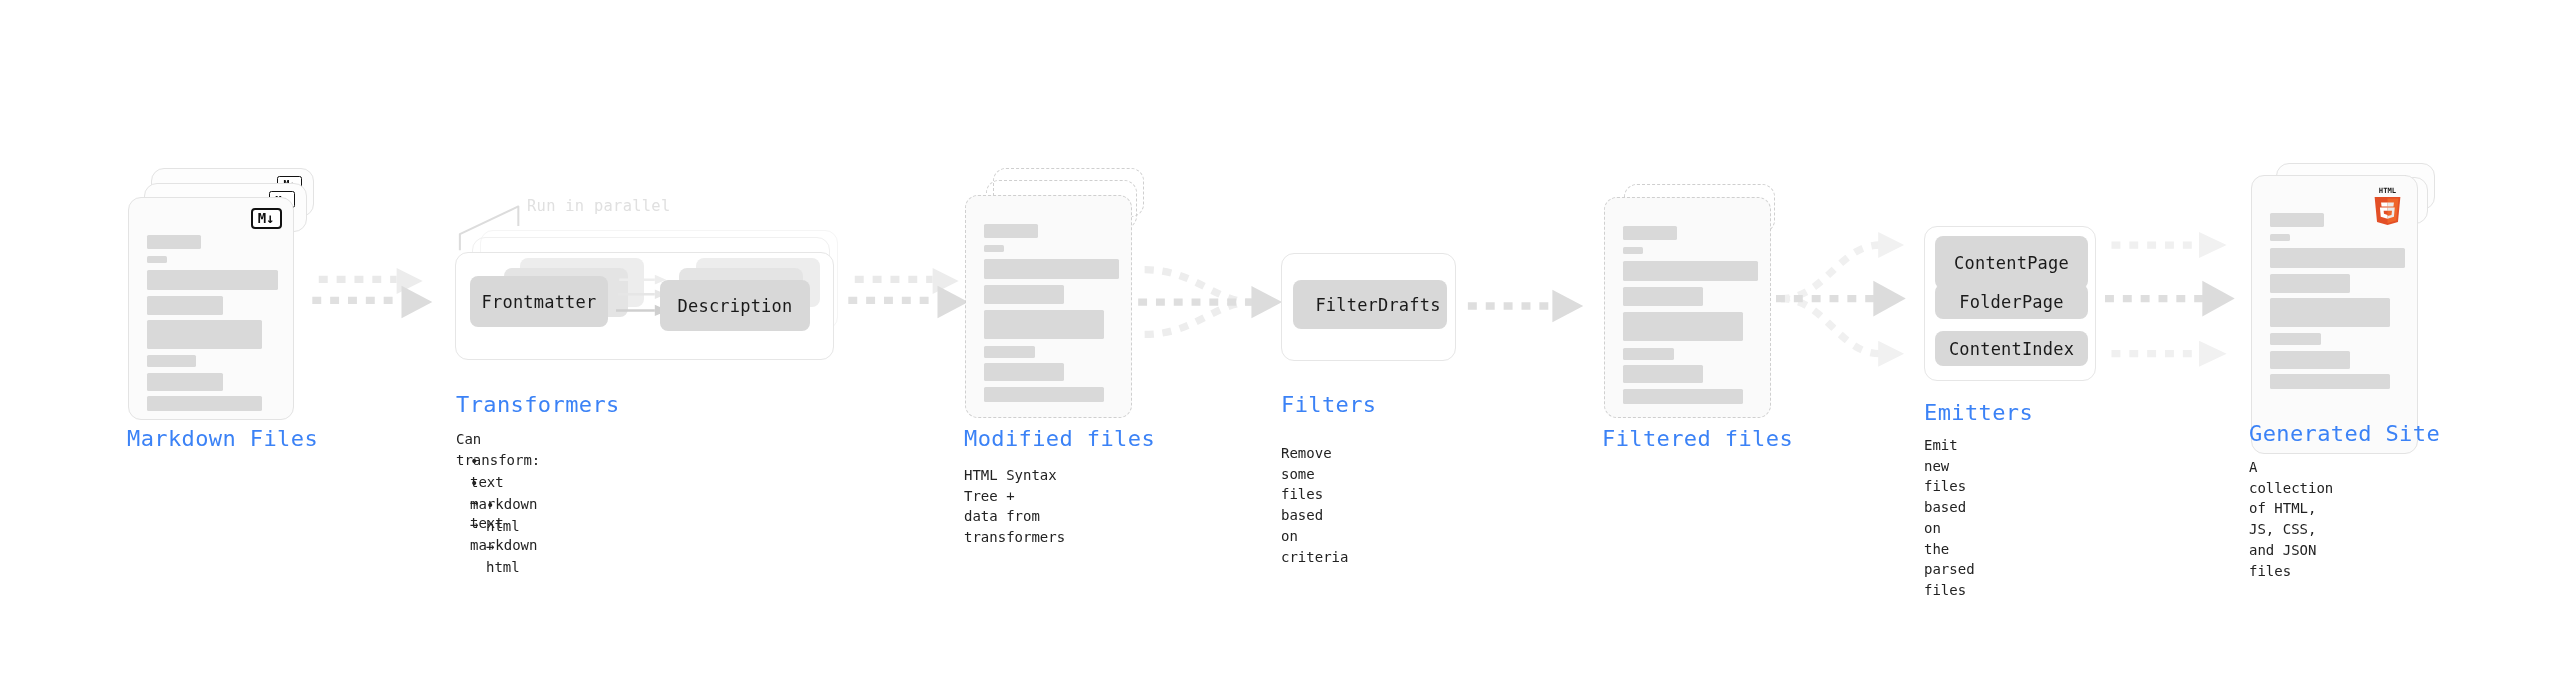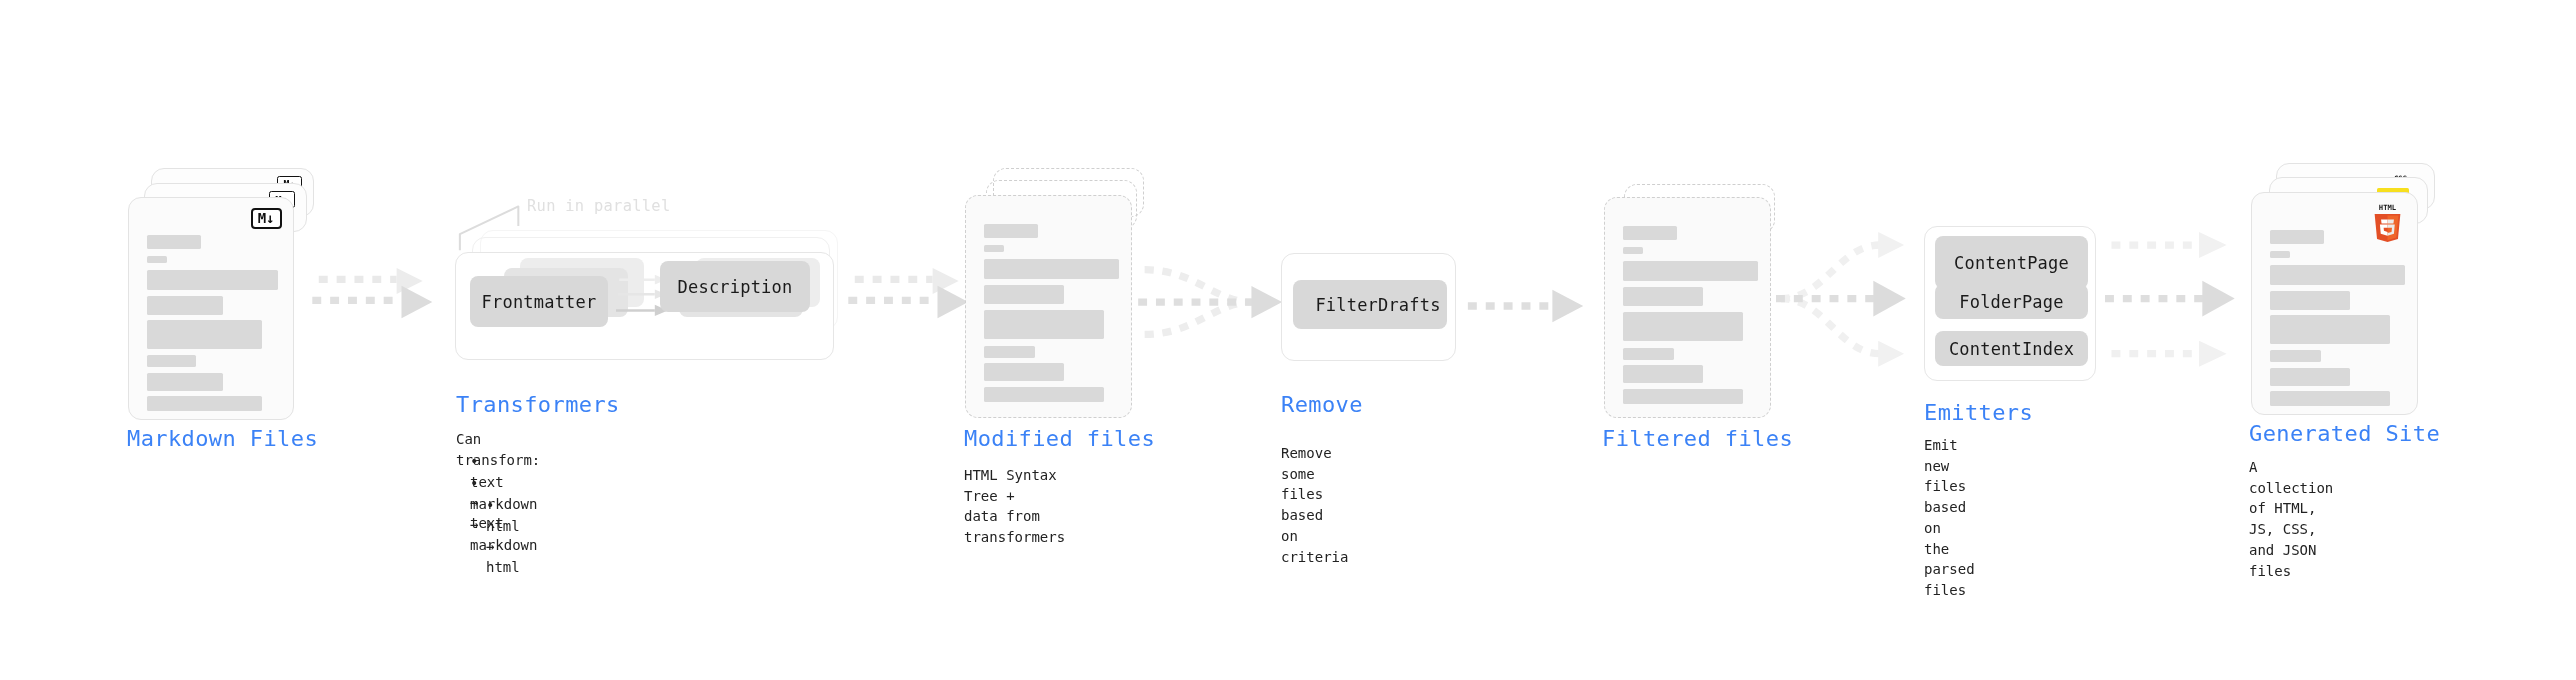--- a/index.html
+++ b/index.html
@@ -156,21 +156,21 @@
         <line x1="2" y1="26" x2="48" y2="26"></line>
       </g>
       <polygon points="48,20 62,26 48,32" fill="#e6e6e6"></polygon>
       <g stroke="#cfcfcf" stroke-width="3">
         <line x1="0" y1="46" x2="48" y2="46"></line>
       </g>
       <polygon points="48,39 64,46 48,53" fill="#cfcfcf"></polygon>
     </svg>
 
     <div class="pill" style="left:470px;top:276px;width:138px;height:51px;">Frontmatter</div>
-    <div class="pill" style="left:660px;top:261px;width:150px;height:51px;">Description</div>
+    <div class="pill" style="left:660px;top:280px;width:150px;height:51px;">Description</div>
 
     <div class="title" style="left:456px;top:392px;">Transformers</div>
     <div class="subtitle" style="left:456px;top:429px;">Can transform:</div>
     <div class="subtitle" style="left:470px;top:451px;">• text → text</div>
     <div class="subtitle" style="left:470px;top:473px;">• markdown → markdown</div>
     <div class="subtitle" style="left:470px;top:495px;margin-left:16px;">• html → html</div>
   </div>
 
   <svg class="abs" style="left:845px;top:268px;" width="138" height="73" viewBox="0 0 170 90">
     <g stroke="#e9e9e9" stroke-width="9" stroke-dasharray="11 11">
@@ -209,21 +209,21 @@
     <g stroke="#dedede" stroke-width="9" stroke-dasharray="11 11">
       <line x1="0" y1="52" x2="142" y2="52"></line>
     </g>
     <polygon points="140,32 178,52 140,72" fill="#dcdcdc"></polygon>
   </svg>
 
   <div class="abs">
     <div class="groupbox" style="left:1281px;top:253px;width:175px;height:108px;"></div>
     <div class="pill" style="left:1293px;top:280px;width:154px;height:49px;padding-left:16px;">FilterDrafts</div>
 
-    <div class="title" style="left:1281px;top:392px;">Remove</div>
+    <div class="title" style="left:1281px;top:392px;">Filters</div>
     <div class="subtitle" style="left:1281px;top:443px;">Remove some files based
 on criteria</div>
   </div>
 
   <svg class="abs" style="left:1463px;top:288px;" width="130" height="49" viewBox="0 0 160 60">
     <g stroke="#dedede" stroke-width="9" stroke-dasharray="11 11">
       <line x1="6" y1="22" x2="112" y2="22"></line>
     </g>
     <polygon points="110,2 148,22 110,42" fill="#dcdcdc"></polygon>
   </svg>
@@ -288,21 +288,21 @@
       <div class="abs" style="right:18px;top:11.4px;width:31px;">
         <div style="font-size:7.3px;font-weight:bold;color:#1a1a1a;text-align:center;line-height:1;">CSS</div>
         <div style="height:3.3px;background:#264de4;margin-top:1.6px;border-radius:0.8px;"></div>
       </div>
     </div>
 
     <div class="filecard ghost" style="left:2269px;top:177px;width:159px;height:47px;">
       <div class="abs" style="right:18px;top:9.8px;width:32.5px;height:18px;background:#f7df1e;border-radius:1.6px;"></div>
     </div>
 
-    <div class="filecard" style="left:2251px;top:192px;width:167px;height:223px;">
+    <div class="filecard" style="left:2251px;top:175px;width:167px;height:279px;">
       <svg class="abs" style="right:11.4px;top:8.1px;" width="37" height="42" viewBox="0 0 46 52">
         <text x="23" y="11" font-size="9" font-weight="bold" fill="#1a1a1a" text-anchor="middle" font-family="'DejaVu Sans Mono',monospace">HTML</text>
         <path d="M7 16 L39 16 L36 47 L23 51 L10 47 Z" fill="#e34f26"></path>
         <path d="M23 18 L36.6 18 L34 45.4 L23 48.7 Z" fill="#ef652a"></path>
         <path d="M23 23 L15 23 L15.6 28 L23 28 L23 33 L18.2 33 L18.6 37 L23 38.4 L23 43 L14.6 40.6 L13.6 29 L23 29 Z" fill="#ffffff"></path>
         <path d="M23 23 L31 23 L30.4 28 L23 28 Z M23 33 L28.6 33 L28 38.4 L23 39.6 L23 43 L31 40.6 L32 29 L23 29 Z" fill="#ebebeb"></path>
       </svg>
       <div class="skel" style="left:18px;top:37px;width:54px;height:14px;"></div>
       <div class="skel" style="left:18px;top:58px;width:19.5px;height:6.5px;"></div>
       <div class="skel" style="left:18px;top:72px;width:135px;height:20.3px;"></div>

